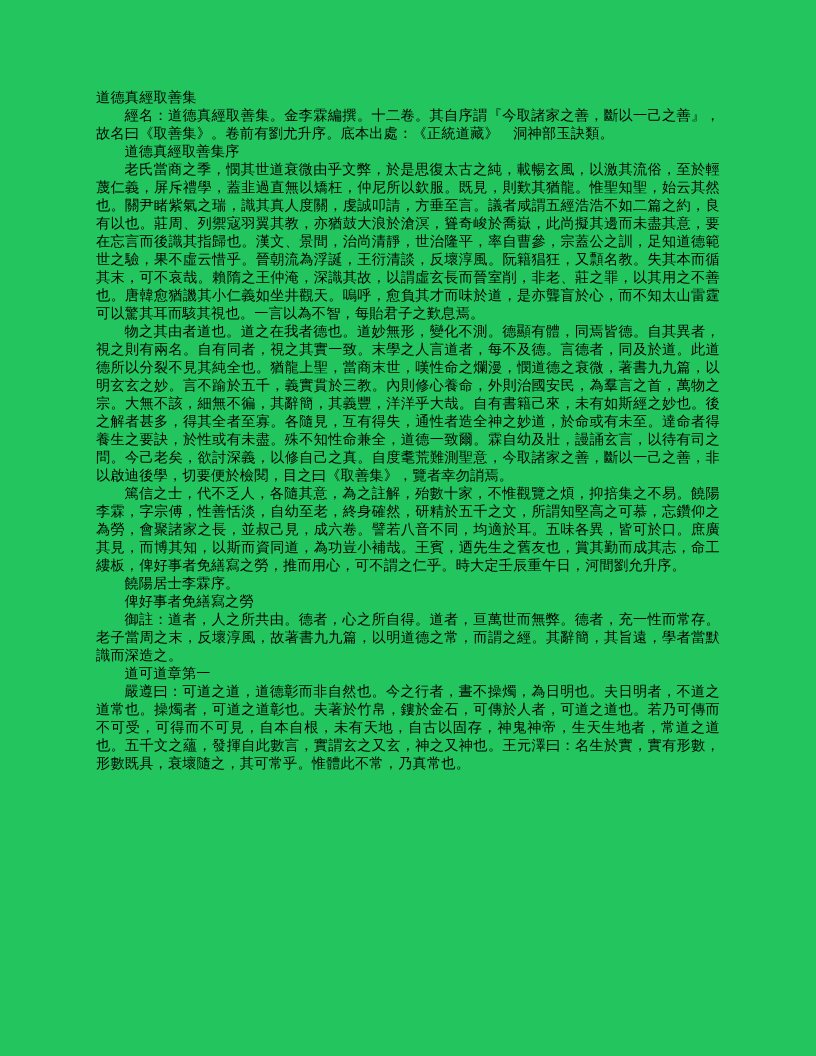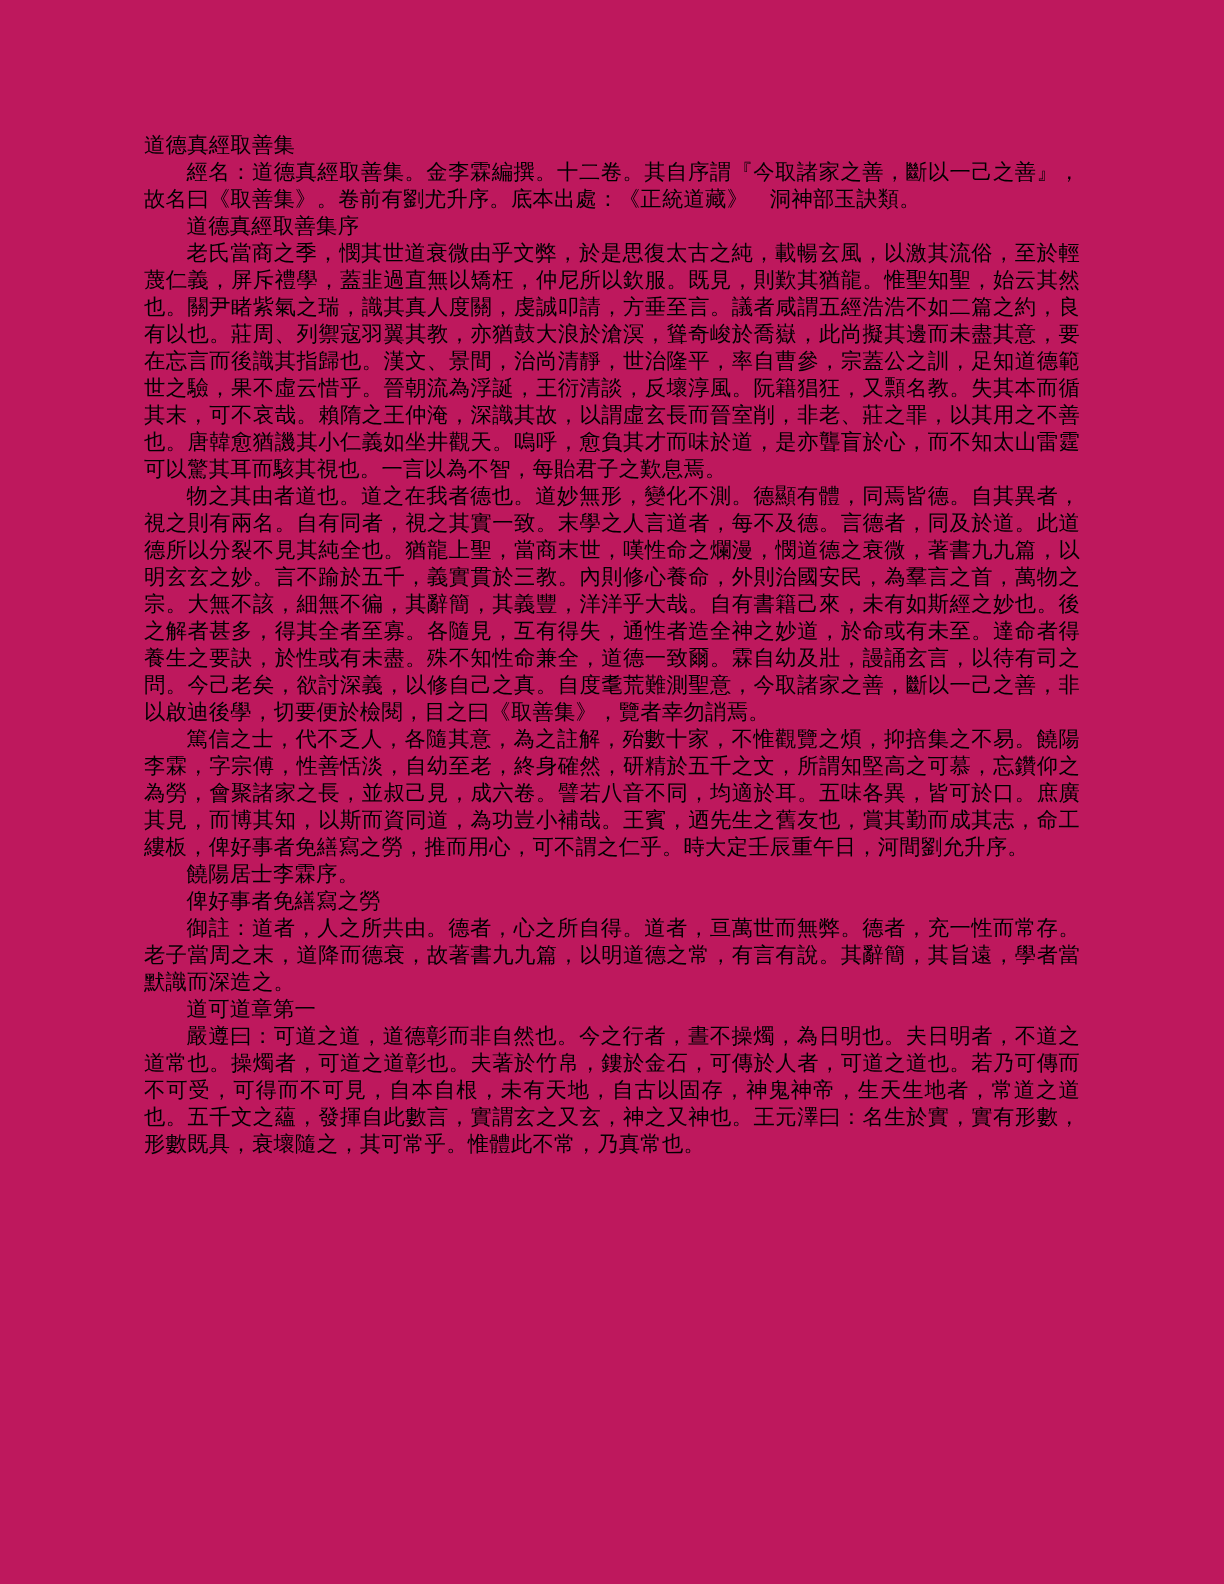--- a/index.html
+++ b/index.html
@@ -10,21 +10,21 @@
   body {
     width: 816px;
     height: 1056px;
     overflow: hidden;
   }
   .page {
     box-sizing: border-box;
     width: 816px;
     height: 1056px;
     padding: 88px 96px 60px 96px;
-    background: #be185d;
+    background: #22c55e;
   }
   .textblock p {
     margin: 0;
     padding: 0;
     font-family: "DejaVu Serif", "Liberation Serif", serif;
     font-size: 14.2px;
     line-height: 18px;
     color: #000000;
     text-align: justify;
     letter-spacing: 0.2px;
@@ -40,17 +40,17 @@
 <div class="page">
   <div class="textblock">
     <p>道德真經取善集</p>
     <p class="indent">經名：道德真經取善集。金李霖編撰。十二卷。其自序謂『今取諸家之善，斷以一己之善』，故名曰《取善集》。卷前有劉尤升序。底本出處：《正統道藏》　洞神部玉訣類。</p>
     <p class="indent">道德真經取善集序</p>
     <p class="indent">老氏當商之季，憫其世道衰微由乎文弊，於是思復太古之純，載暢玄風，以激其流俗，至於輕蔑仁義，屏斥禮學，蓋韭過直無以矯枉，仲尼所以欽服。既見，則歎其猶龍。惟聖知聖，始云其然也。關尹睹紫氣之瑞，識其真人度關，虔誠叩請，方垂至言。議者咸謂五經浩浩不如二篇之約，良有以也。莊周、列禦寇羽翼其教，亦猶鼓大浪於滄溟，聳奇峻於喬嶽，此尚擬其邊而未盡其意，要在忘言而後識其指歸也。漢文、景間，治尚清靜，世治隆平，率自曹參，宗蓋公之訓，足知道德範世之驗，果不虛云惜乎。晉朝流為浮誕，王衍清談，反壞淳風。阮籍猖狂，又顠名教。失其本而循其末，可不哀哉。賴隋之王仲淹，深識其故，以謂虛玄長而晉室削，非老、莊之罪，以其用之不善也。唐韓愈猶譏其小仁義如坐井觀天。嗚呼，愈負其才而味於道，是亦聾盲於心，而不知太山雷霆可以驚其耳而駭其視也。一言以為不智，每貽君子之歎息焉。</p>
     <p class="indent">物之其由者道也。道之在我者德也。道妙無形，變化不測。德顯有體，同焉皆德。自其異者，視之則有兩名。自有同者，視之其實一致。末學之人言道者，每不及德。言德者，同及於道。此道德所以分裂不見其純全也。猶龍上聖，當商末世，嘆性命之爛漫，憫道德之衰微，著書九九篇，以明玄玄之妙。言不踰於五千，義實貫於三教。內則修心養命，外則治國安民，為羣言之首，萬物之宗。大無不該，細無不徧，其辭簡，其義豐，洋洋乎大哉。自有書籍己來，未有如斯經之妙也。後之解者甚多，得其全者至寡。各隨見，互有得失，通性者造全神之妙道，於命或有未至。達命者得養生之要訣，於性或有未盡。殊不知性命兼全，道德一致爾。霖自幼及壯，謾誦玄言，以待有司之問。今己老矣，欲討深義，以修自己之真。自度耄荒難測聖意，今取諸家之善，斷以一己之善，非以啟迪後學，切要便於檢閱，目之曰《取善集》，覽者幸勿誚焉。</p>
     <p class="indent">篤信之士，代不乏人，各隨其意，為之註解，殆數十家，不惟觀覽之煩，抑掊集之不易。饒陽李霖，字宗傅，性善恬淡，自幼至老，終身確然，研精於五千之文，所謂知堅高之可慕，忘鑽仰之為勞，會聚諸家之長，並叔己見，成六卷。譬若八音不同，均適於耳。五味各異，皆可於口。庶廣其見，而博其知，以斯而資同道，為功豈小補哉。王賓，迺先生之舊友也，賞其勤而成其志，命工縷板，俾好事者免繕寫之勞，推而用心，可不謂之仁乎。時大定壬辰重午日，河間劉允升序。</p>
     <p class="indent">饒陽居士李霖序。</p>
     <p class="indent">俾好事者免繕寫之勞</p>
-    <p class="indent">御註：道者，人之所共由。德者，心之所自得。道者，亘萬世而無弊。德者，充一性而常存。老子當周之末，道降而德衰，故著書九九篇，以明道德之常，有言有說。其辭簡，其旨遠，學者當默識而深造之。</p>
+    <p class="indent">御註：道者，人之所共由。德者，心之所自得。道者，亘萬世而無弊。德者，充一性而常存。老子當周之末，反壞淳風，故著書九九篇，以明道德之常，而謂之經。其辭簡，其旨遠，學者當默識而深造之。</p>
     <p class="indent">道可道章第一</p>
     <p class="indent">嚴遵曰：可道之道，道德彰而非自然也。今之行者，晝不操燭，為日明也。夫日明者，不道之道常也。操燭者，可道之道彰也。夫著於竹帛，鏤於金石，可傳於人者，可道之道也。若乃可傳而不可受，可得而不可見，自本自根，未有天地，自古以固存，神鬼神帝，生天生地者，常道之道也。五千文之蘊，發揮自此數言，實謂玄之又玄，神之又神也。王元澤曰：名生於實，實有形數，形數既具，衰壞隨之，其可常乎。惟體此不常，乃真常也。</p>
   </div>
 </div>
 
 </body></html>

